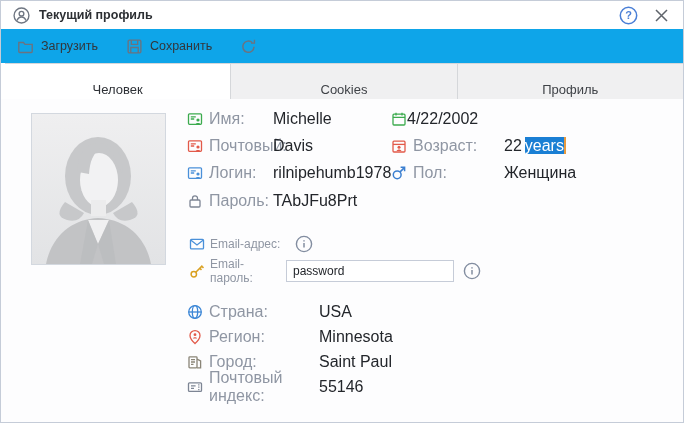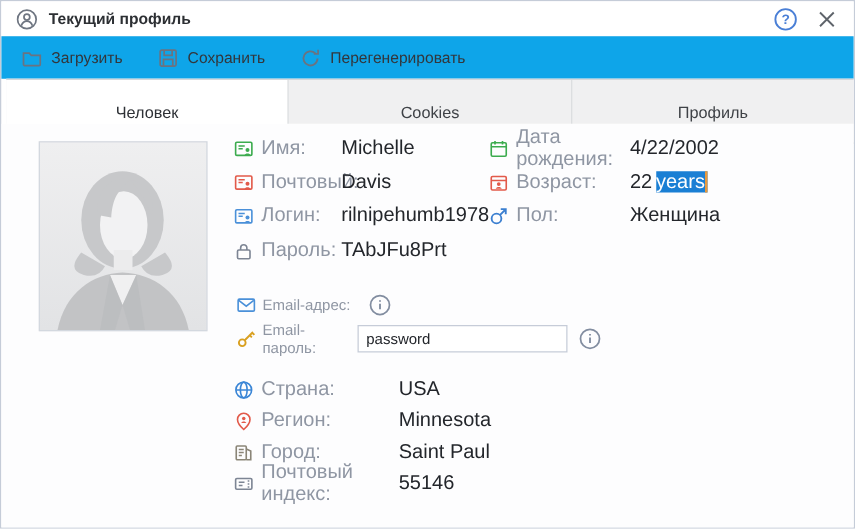--- a/index.html
+++ b/index.html
@@ -92,21 +92,20 @@
         <rect x="2" y="2" width="12" height="12" rx="1.2"></rect>
         <path d="M5 2v4h6V2M4.5 14V9h7v5"></path>
       </svg>
       <span>Сохранить</span>
     </span>
     <span class="tb-btn">
       <svg width="17" height="17" viewBox="0 0 16 16" fill="none" stroke="#6b7380" stroke-width="1.4">
         <path d="M13.2 8.3a5.3 5.3 0 1 1-1.6-3.9"></path>
         <path d="M13.6 1.6v3.2h-3.2" stroke-width="1.3"></path>
       </svg>
-      <span>Перегенерировать</span>
     </span>
   </div>
 
   <div class="tabs">
     <div class="tab active">Человек</div>
     <div class="tab">Cookies</div>
     <div class="tab">Профиль</div>
   </div>
 
   <div class="content">
@@ -184,21 +183,20 @@
       <span class="val">TAbJFu8Prt</span>
     </div>
 
     <div class="row col-r" style="top:10px">
       <span class="fic">
         <svg width="16" height="16" viewBox="0 0 16 16" fill="none" stroke="#3cab4e" stroke-width="1.3">
           <rect x="2" y="3.2" width="12" height="10.8" rx="1"></rect>
             <path d="M2 6.4h12M5 1.8v2.8M11 1.8v2.8"></path>
         </svg>
       </span>
-      <span class="lbl">Дата рождения:</span>
       <span class="val">4/22/2002</span>
     </div>
 
     <div class="row col-r" style="top:37px">
       <span class="fic">
         <svg width="16" height="16" viewBox="0 0 16 16" fill="none" stroke="#e25a4a" stroke-width="1.3">
           <rect x="2" y="3.2" width="12" height="10.8" rx="1"></rect>
             <path d="M2 6.4h12"></path>
           <circle cx="8" cy="9.2" r="1.5" fill="#e25a4a" stroke="none"></circle>
           <path d="M5.6 13c.6-2 4.2-2 4.8 0z" fill="#e25a4a" stroke="none"></path>

